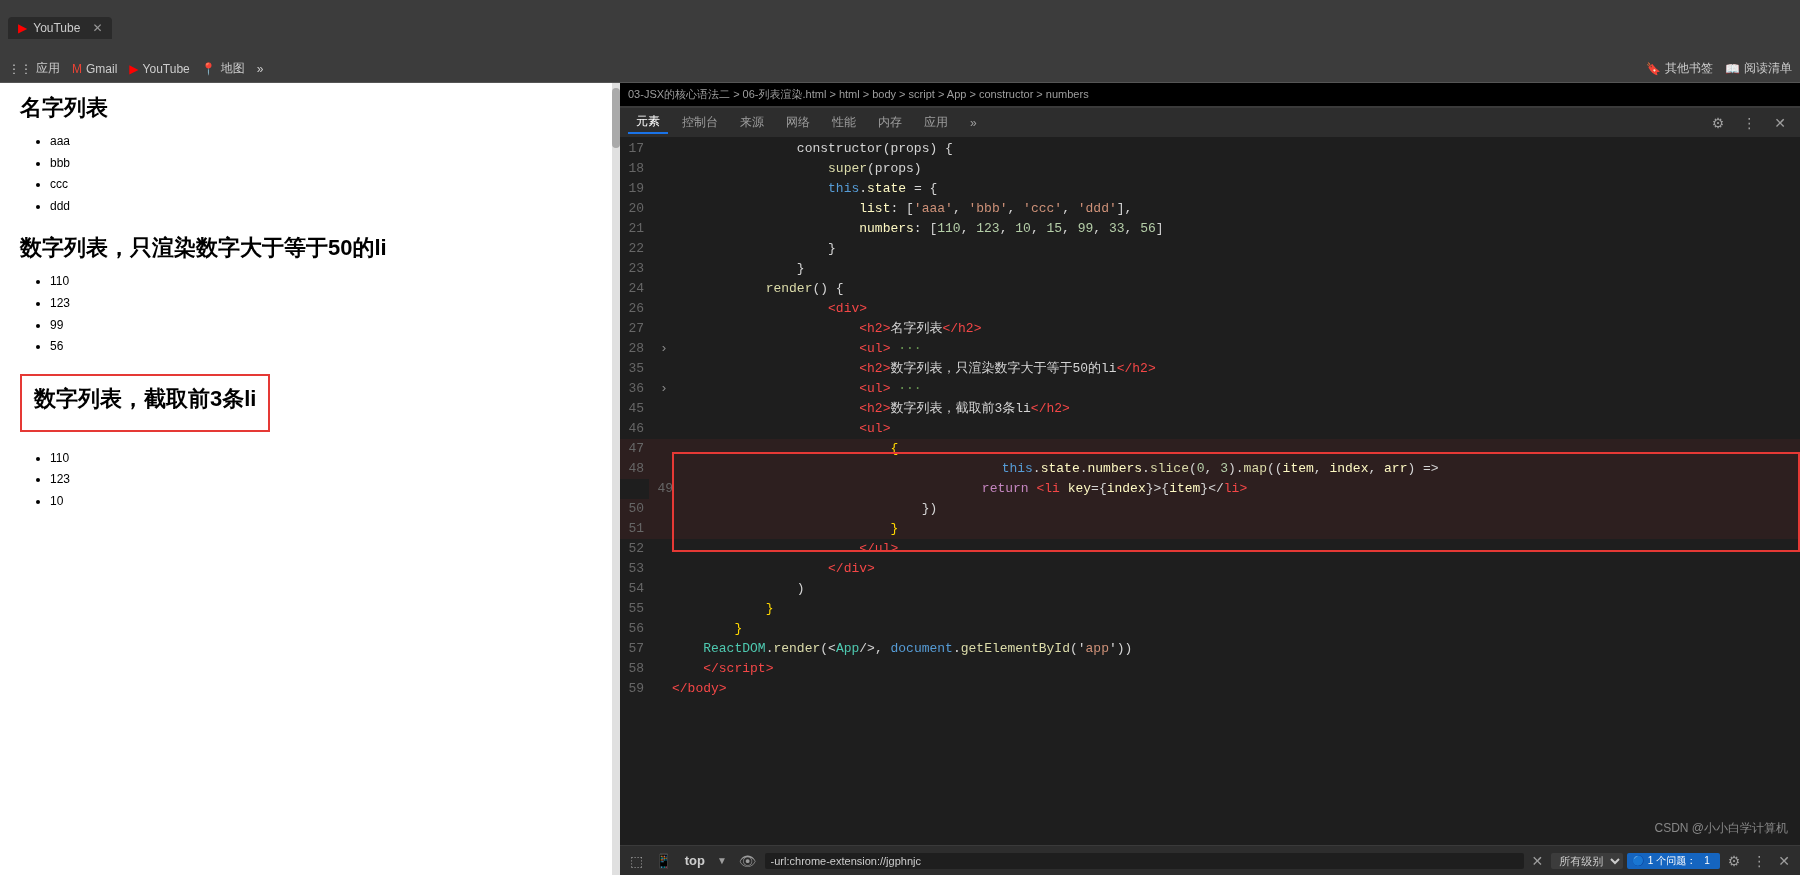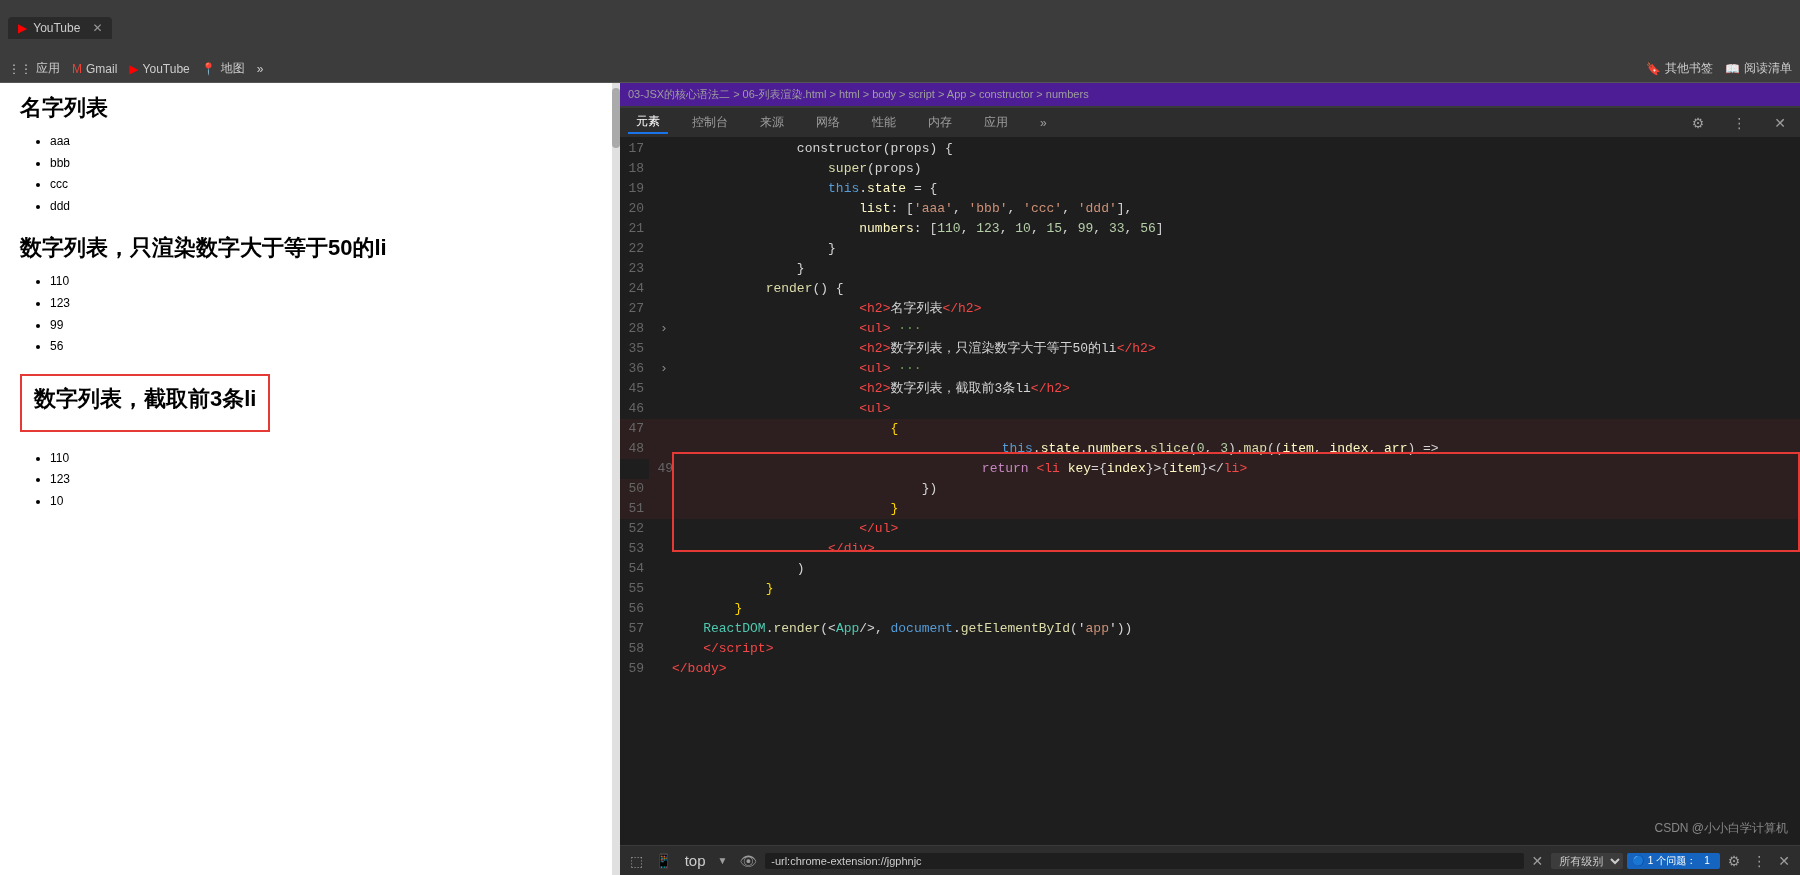--- a/index.html
+++ b/index.html
@@ -113,21 +113,21 @@
     .devtools-panel {
       background: #1e1e1e;
       flex: 1;
       display: flex;
       flex-direction: column;
       overflow: hidden;
     }
 
     
     .devtools-breadcrumb {
-      background: #4c1d95;
+      background: #000000;
       height: 24px;
       display: flex;
       align-items: center;
       padding: 0 8px;
       font-size: 11px;
       color: #9e9e9e;
       gap: 4px;
       flex-shrink: 0;
       border-bottom: 1px solid #3a3a3a;
       overflow: hidden;
@@ -189,21 +189,21 @@
     .teal { color: #4ec9b0; }
     .bracket-yellow { color: #ffd700; }
 
     
     .devtools-toolbar {
       background: #2d2d2d;
       height: 30px;
       display: flex;
       align-items: center;
       padding: 0 8px;
-      gap: 16px;
+      gap: 6px;
       border-top: 1px solid #3a3a3a;
       flex-shrink: 0;
     }
     .dt-tab {
       font-size: 12px;
       color: #9e9e9e;
       padding: 2px 8px;
       cursor: pointer;
     }
     .dt-tab.active {
@@ -421,20 +421,25 @@
           <span class="line-content">                <span class="white">}</span></span>
         </div>
 
         <div class="code-line">
           <span class="line-num">24</span>
           <span class="line-arrow"></span>
           <span class="line-content">            <span class="fn">render</span><span class="white">() {</span></span>
         </div>
 
 
+        <div class="code-line">
+          <span class="line-num">26</span>
+          <span class="line-arrow"></span>
+          <span class="line-content">                    <span class="red-text">&lt;div&gt;</span></span>
+        </div>
 
         <div class="code-line">
           <span class="line-num">27</span>
           <span class="line-arrow"></span>
           <span class="line-content">                        <span class="red-text">&lt;h2&gt;</span><span class="white">名字列表</span><span class="red-text">&lt;/h2&gt;</span></span>
         </div>
 
         <div class="code-line">
           <span class="line-num">28</span>
           <span class="line-arrow" style="color:#888;">›</span>
@@ -556,21 +561,21 @@
         z-index:5;
       "></div>
 
       <div class="csdn-watermark">CSDN @小小白学计算机</div>
 
     </div>
 
     <div class="console-bar">
       <span class="console-icon-btn">⬚</span>
       <span class="console-icon-btn">📱</span>
-      <span class="console-icon-btn" style="color:#ccc;font-size:15px;">top</span>
+      <span class="console-icon-btn" style="color:#ccc;font-size:13px;font-weight:bold;">top</span>
       <span class="console-icon-btn" style="font-size:10px;">▼</span>
       <span class="console-icon-btn">👁</span>
       <input class="console-input" type="text" value="-url:chrome-extension://jgphnjc" style="">
       <span class="console-icon-btn">✕</span>
       <select class="console-select">
         <option>所有级别</option>
       </select>
       <span class="console-issue-badge">
         <span>🔵</span>
         <span>1 个问题：</span>

